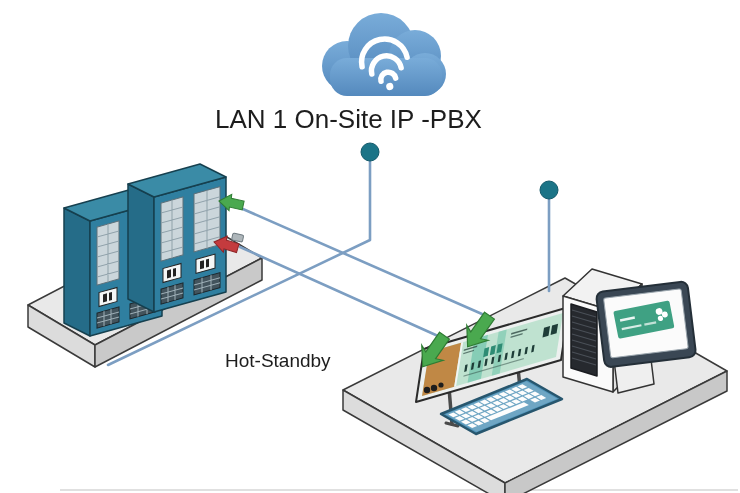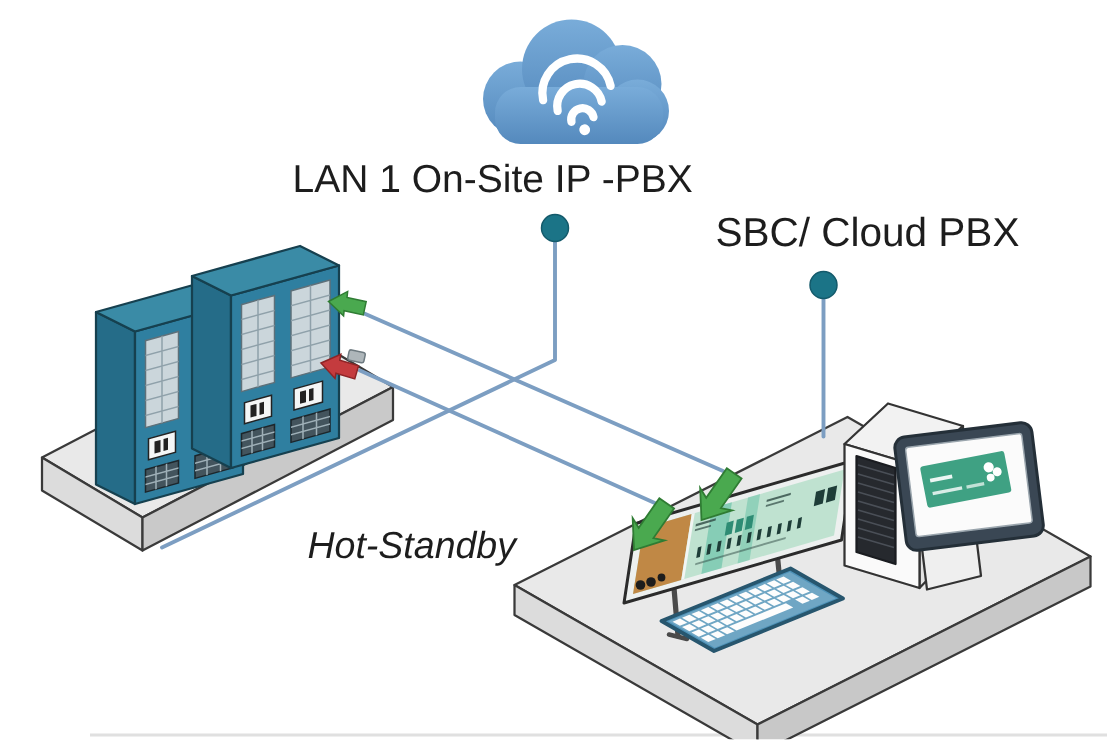--- a/index.html
+++ b/index.html
@@ -1,24 +1,24 @@
 <!DOCTYPE html>
 <html><head>
 <meta charset="utf-8">
 <style>
   html,body{margin:0;padding:0;background:#ffffff;}
   #stage{
     position:relative;width:740px;height:493px;overflow:hidden;background:#ffffff;
     font-family:"Liberation Sans",sans-serif;
   }
-  .lbl{position:absolute;color:#1d1d1d;white-space:nowrap;line-height:1.05;}
+  .lbl{position:absolute;color:#1d1d1d;white-space:nowrap;line-height:1.05;margin-left:20px;}
   #lan1-label{left:195px;top:106px;font-size:26px;}
   #lan2-label-1{left:492px;top:112px;font-size:26px;}
   #lan2-label-2{left:477px;top:141px;font-size:27px;}
-  #hot-standby-label{left:205px;top:351px;font-size:25px;font-style:italic;}
+  #hot-standby-label{left:205px;top:351px;font-size:19px;}
   svg{position:absolute;left:0;top:0;}
 </style>
 </head>
 <body>
 
 <div id="stage">
 
 <svg width="740" height="493" viewBox="0 0 740 493">
   <defs>
     <linearGradient id="cloudGrad" x1="0" y1="0" x2="0" y2="1">
@@ -241,16 +241,15 @@
       <circle cx="50" cy="13" r="3.0" fill="#ffffff"></circle>
       <circle cx="45" cy="16" r="2.6" fill="#ffffff"></circle>
       <rect x="5" y="9" width="15" height="2.6" fill="#ffffff" opacity="0.9"></rect>
       <rect x="5" y="18" width="20" height="2.2" fill="#ffffff" opacity="0.8"></rect>
       <rect x="28" y="18" width="12" height="2.2" fill="#CFE8DF" opacity="0.9"></rect>
     </g>
   </g>
 </svg>
 
 <div id="lan1-label" class="lbl">LAN 1  On-Site IP -PBX</div>
-<div id="lan2-label-2" class="lbl">SBC/ Cloud PBX</div>
 <div id="hot-standby-label" class="lbl">Hot-Standby</div>
 
 </div>
 
 </body></html>

